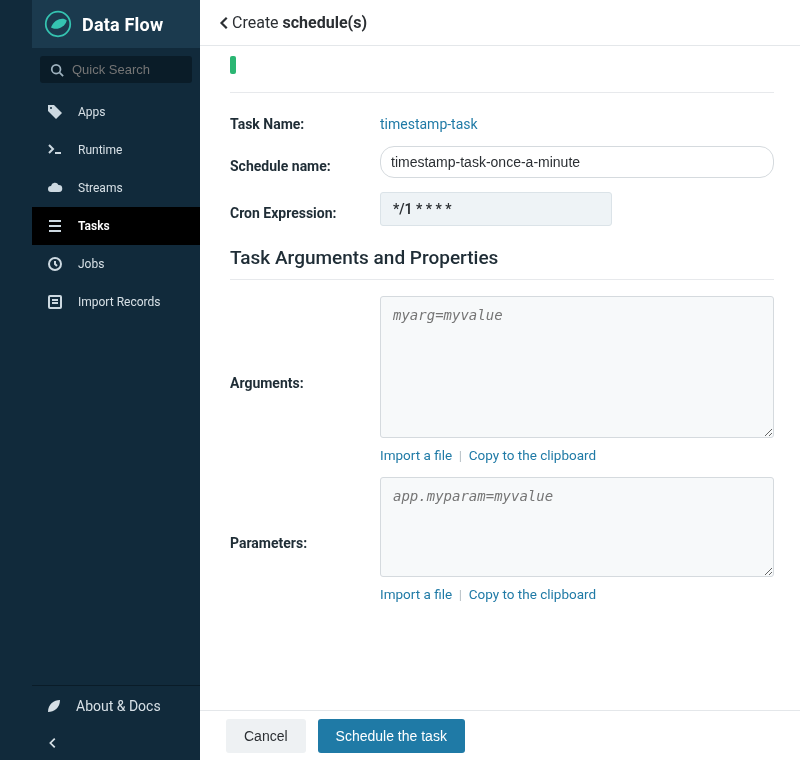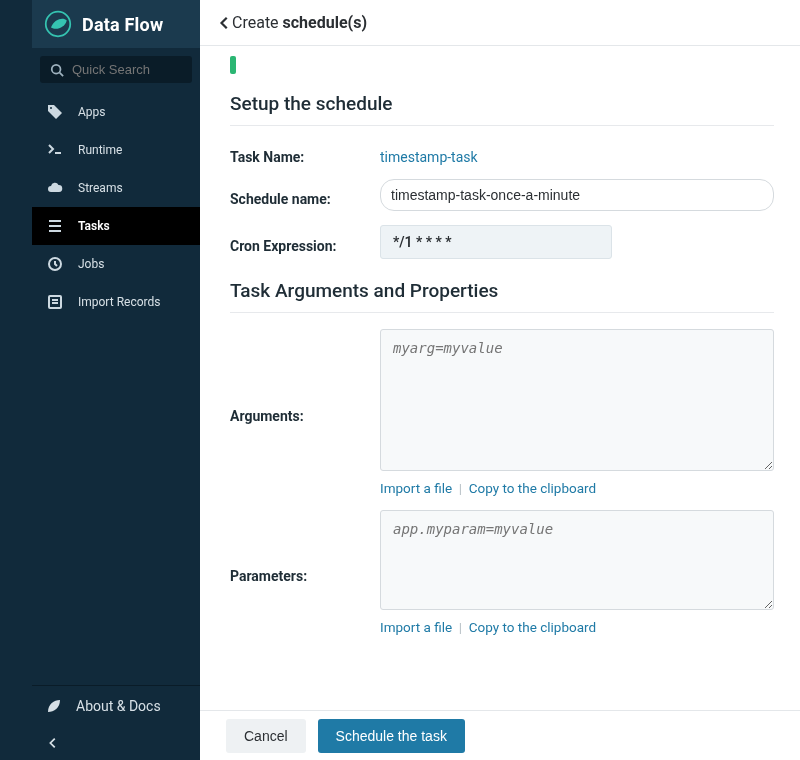--- a/index.html
+++ b/index.html
@@ -328,21 +328,20 @@
         </svg>
     </span>
     <span class="title">
       <span>Create </span><b>schedule(s)</b>
     </span>
   </div>
 
   <div class="content">
     <div class="green-bar"></div>
 
-    <h2 class="section">Setup the schedule</h2>
     <hr class="rule">
 
     <div class="row">
       <div class="label">Task Name:</div>
       <div class="control">
         <a class="link-val">timestamp-task</a>
       </div>
     </div>
 
     <div class="row">

